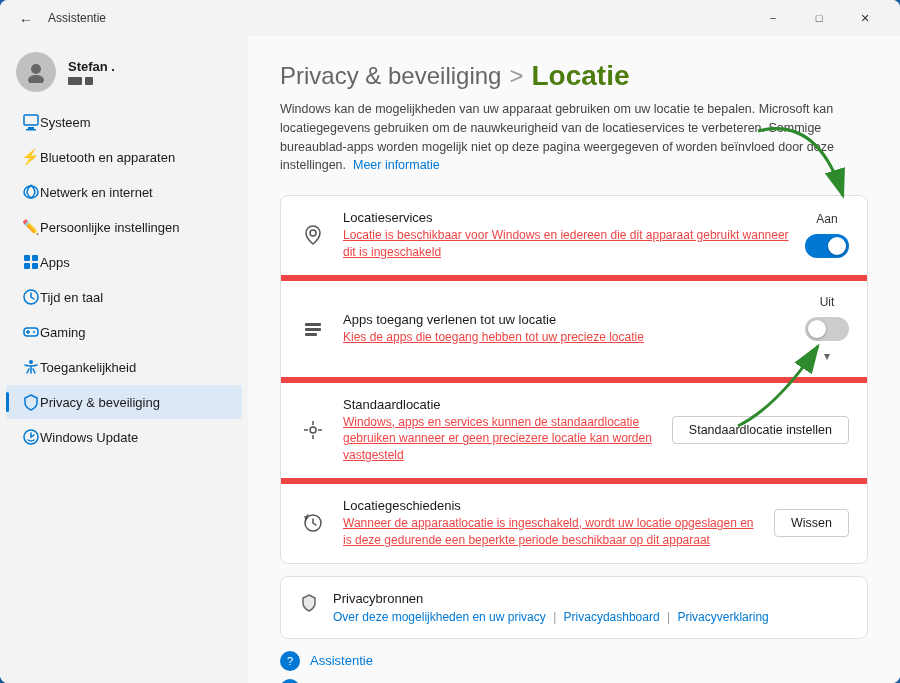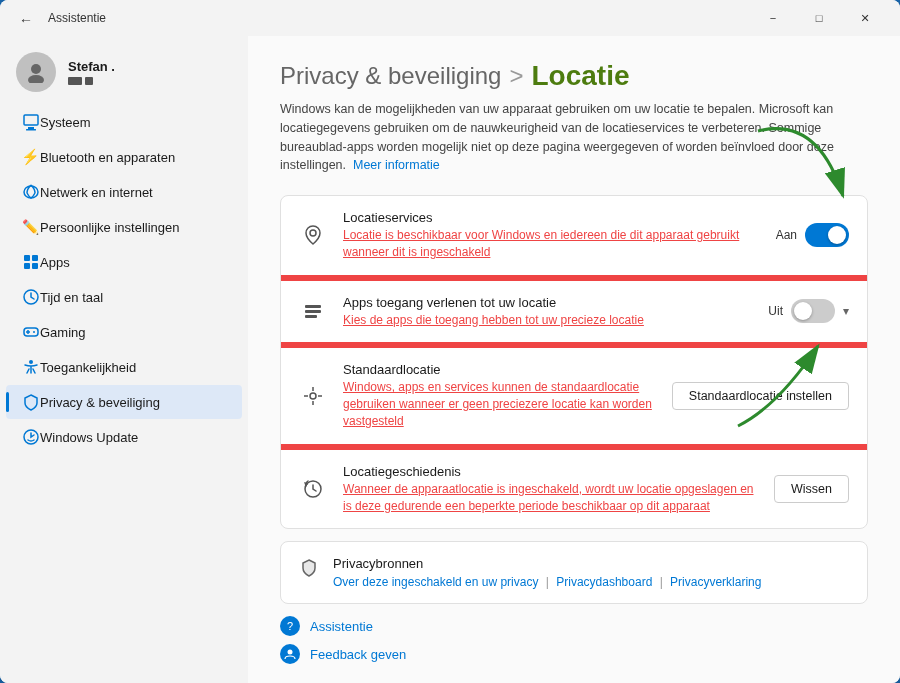--- a/index.html
+++ b/index.html
@@ -275,20 +275,21 @@
       display: flex;
       align-items: center;
       gap: 8px;
     }
 
     
     .toggle-container {
       display: flex;
       align-items: center;
       gap: 8px;
+      flex-direction: column;
     }
     .toggle-label {
       font-size: 12px;
       color: #333;
     }
     .toggle {
       width: 44px;
       height: 24px;
       border-radius: 12px;
       position: relative;
@@ -660,21 +661,21 @@
 
         <div class="privacy-card">
           <div class="privacy-card-icon">
             <svg width="20" height="20" viewBox="0 0 20 20">
                 <path d="M10 2 L16 5 L16 10 Q16 15 10 18 Q4 15 4 10 L4 5 Z" stroke="#666" stroke-width="1.5" fill="#e8e8e8"></path>
               </svg>
           </div>
           <div>
             <div class="privacy-card-title">Privacybronnen</div>
             <div class="privacy-card-links">
-              <a href="#">Over deze ingeschakeld en uw privacy</a>
+              <a href="#">Over deze mogelijkheden en uw privacy</a>
               <span> | </span>
               <a href="#">Privacydashboard</a>
               <span> | </span>
               <a href="#">Privacyverklaring</a>
             </div>
           </div>
         </div>
 
         <div class="bottom-links">
           <div class="bottom-link-item">

